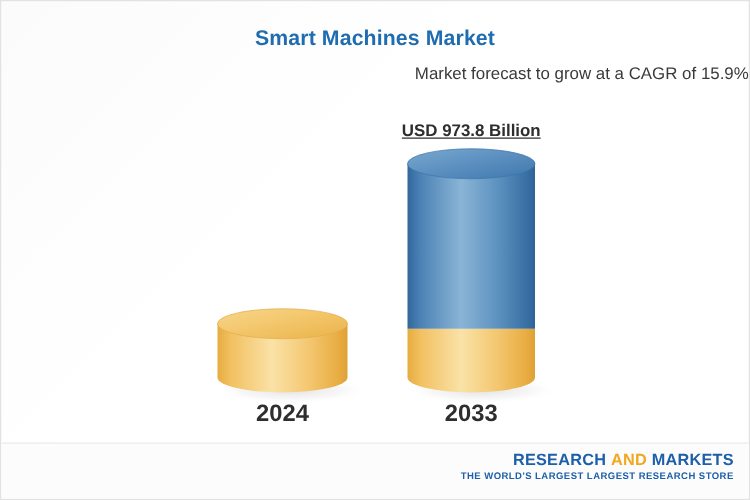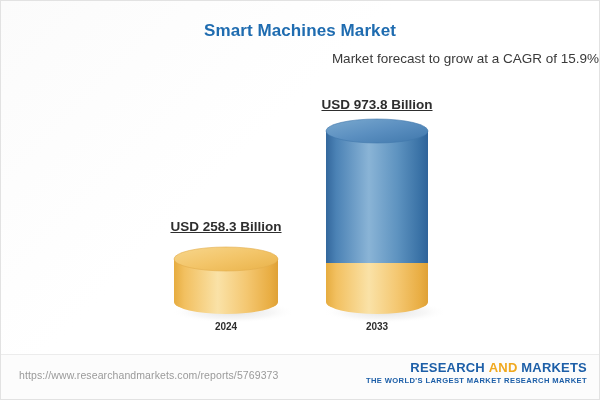--- a/index.html
+++ b/index.html
@@ -64,21 +64,21 @@
     font-weight: bold;
     color: #2e2e2e;
     white-space: nowrap;
     text-decoration: underline;
   }
 
   .cat-label {
     position: absolute;
     width: 220px;
     text-align: center;
-    font-size: 10px;
+    font-size: 19px;
     font-weight: bold;
     color: #2e2e2e;
   }
 
   
   .footer {
     position: absolute;
     left: 0;
     bottom: 0;
     width: 600px;
@@ -183,31 +183,29 @@
 
         <path d="M 325 262 L 325 301 A 51 12 0 0 0 427 301 L 427 262 Z" fill="url(#gradYellowBody)"></path>
 
         <path d="M 325 130 L 325 262 L 427 262 L 427 130 Z" fill="url(#gradBlueBody)"></path>
 
         <ellipse cx="376" cy="130" rx="51" ry="12" fill="url(#gradBlueTop)" stroke="#3f77ab" stroke-width="0.6"></ellipse>
       </g>
     </svg>
 
     
-    <div class="value-label" style="left:115px; top:218px;">USD 258.3 Billion</div>
     <div class="value-label" style="left:266px; top:96px;">USD 973.8 Billion</div>
 
     
     <div class="cat-label" style="left:115px; top:320px;">2024</div>
     <div class="cat-label" style="left:266px; top:320px;">2033</div>
   </div>
 
   <div class="footer">
-    <div class="footer-url">https://www.researchandmarkets.com/reports/5769373</div>
     <div class="logo">
       <div class="logo-main">
         <span>RESEARCH</span><span>&nbsp;</span><span class="logo-and">AND</span><span>&nbsp;</span><span>MARKETS</span>
       </div>
-      <div class="logo-tag">THE WORLD'S LARGEST MARKET RESEARCH MARKET</div>
+      <div class="logo-tag">THE WORLD'S LARGEST LARGEST RESEARCH STORE</div>
     </div>
   </div>
 
 </div>
 
 </body></html>

